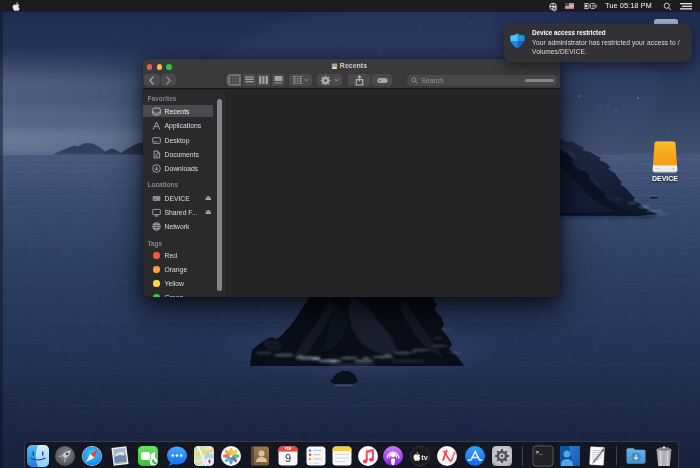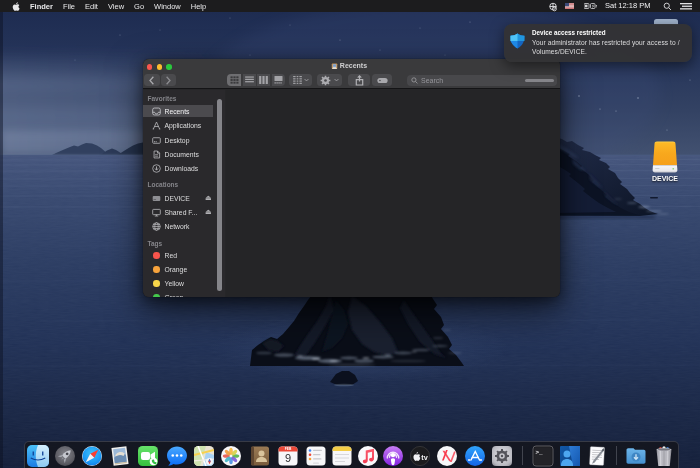--- a/index.html
+++ b/index.html
@@ -229,29 +229,20 @@
 </g>
 </g>
 <path d="M330,382 L336,374 L342,371 L349,371 L355,375 L358,381 L352,385 L337,385 Z" fill="#0b101e"></path>
 <ellipse cx="344" cy="385" rx="10" ry="1.3" fill="#90a2bd" opacity="0.3"></ellipse>
 <rect x="0" y="0" width="3" height="468" fill="#0a1020" opacity="0.45"></rect>
 </svg>
 <div id="menubar">
 <svg id="mb-apple" viewBox="0 0 16 18">
         <path fill="#e8e8ea" d="M12.9 9.6c0-2.1 1.7-3.1 1.8-3.2-1-1.4-2.5-1.6-3-1.7-1.3-.1-2.5.8-3.2.8-.7 0-1.7-.8-2.8-.7-1.4 0-2.8.8-3.5 2.1-1.5 2.6-.4 6.5 1.1 8.6.7 1 1.5 2.2 2.6 2.1 1.1 0 1.5-.7 2.8-.7 1.3 0 1.6.7 2.8.7 1.2 0 1.9-1 2.6-2.1.8-1.2 1.2-2.4 1.2-2.4s-2.3-.9-2.4-3.5zM10.8 3.2c.6-.7 1-1.7.9-2.7-.9 0-1.9.6-2.5 1.3-.6.6-1 1.6-.9 2.6 1 .1 2-.5 2.5-1.2z"></path>
       </svg>
-<div class="lft" style="left:30px; gap:0;">
-<span style="font-weight:bold;">Finder</span>
-<span style="margin-left:10px;">File</span>
-<span style="margin-left:10px;">Edit</span>
-<span style="margin-left:10px;">View</span>
-<span style="margin-left:10px;">Go</span>
-<span style="margin-left:10px;">Window</span>
-<span style="margin-left:10px;">Help</span>
-</div>
 <svg style="position:absolute;left:548px;top:1.5px;" width="10" height="10" viewBox="0 0 20 20">
         <g stroke="#e2e2e4" fill="none" stroke-width="1.8">
           <circle cx="10" cy="9" r="6.5"></circle>
           <path d="M10 2.5 v13 M3.5 9 h13"></path>
           <circle cx="13" cy="14" r="3.6" fill="#1c1c1e"></circle>
           <path d="M10.6 16.5 L15.5 11.6"></path>
         </g>
       </svg>
 <svg style="position:absolute;left:565px;top:3px;" width="9" height="6" viewBox="0 0 18 12">
 <rect width="18" height="12" fill="#e8e4e2"></rect>
@@ -267,21 +258,21 @@
 <svg style="position:absolute;left:584px;top:2.5px;" width="13" height="7" viewBox="0 0 26 14">
 <g fill="#d8d8da">
           <rect x="0" y="1" width="10" height="10" rx="2" fill="none" stroke="#d8d8da" stroke-width="1.6"></rect>
           <rect x="2" y="3.4" width="5" height="5.2"></rect>
           <rect x="13" y="1" width="9" height="10" rx="2" fill="none" stroke="#d8d8da" stroke-width="1.6"></rect>
           <path d="M18.5 2 l-2.5 4.5 h2 l-2 4 4.5-5 h-2.2 z"></path>
           <rect x="23.5" y="4" width="2.5" height="1.5"></rect>
           <rect x="23.5" y="7" width="2.5" height="1.5"></rect>
         </g>
 </svg>
-<div id="mb-time">Sat 12:18 PM</div>
+<div id="mb-time">Tue 05:18 PM</div>
 <svg style="position:absolute;left:662.5px;top:1.5px;" width="9" height="9" viewBox="0 0 18 18">
         <g stroke="#e2e2e4" fill="none" stroke-width="1.8">
           <circle cx="7.5" cy="7.5" r="5.2"></circle>
           <line x1="11.5" y1="11.5" x2="16" y2="16"></line>
         </g>
       </svg>
 <svg style="position:absolute;left:679.5px;top:2.5px;" width="12" height="7" viewBox="0 0 24 14">
         <g fill="#e2e2e4">
           <rect x="0" y="0" width="24" height="2.6"></rect>
           <rect x="4" y="5.2" width="20" height="2.6"></rect>

